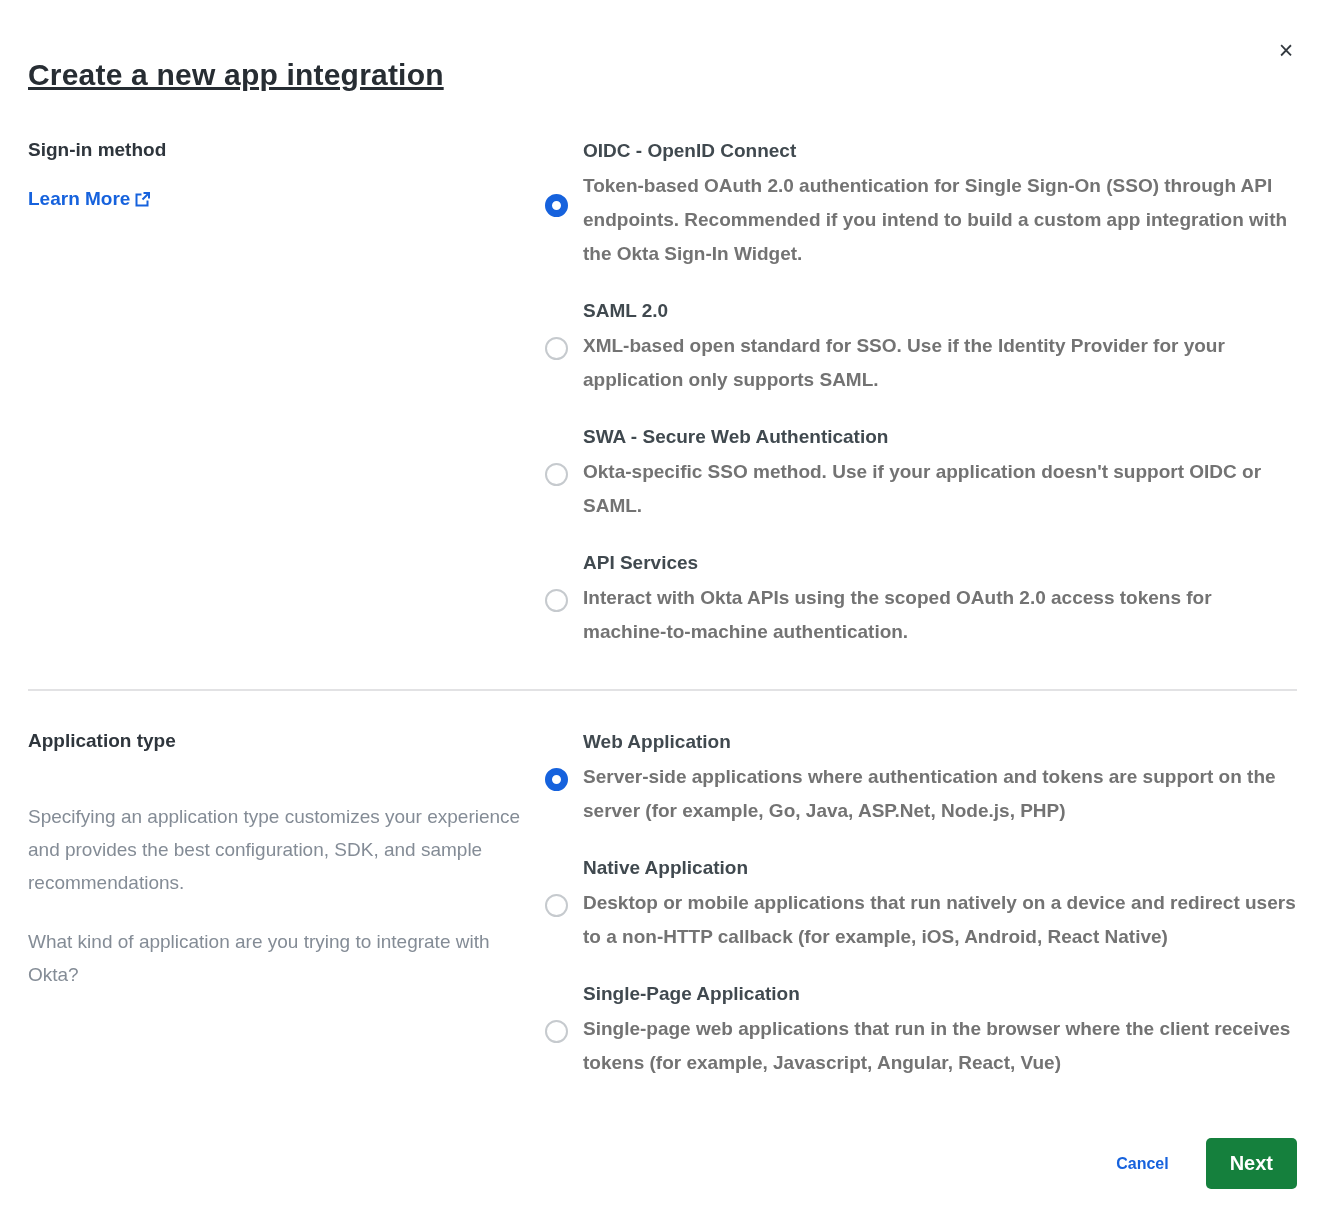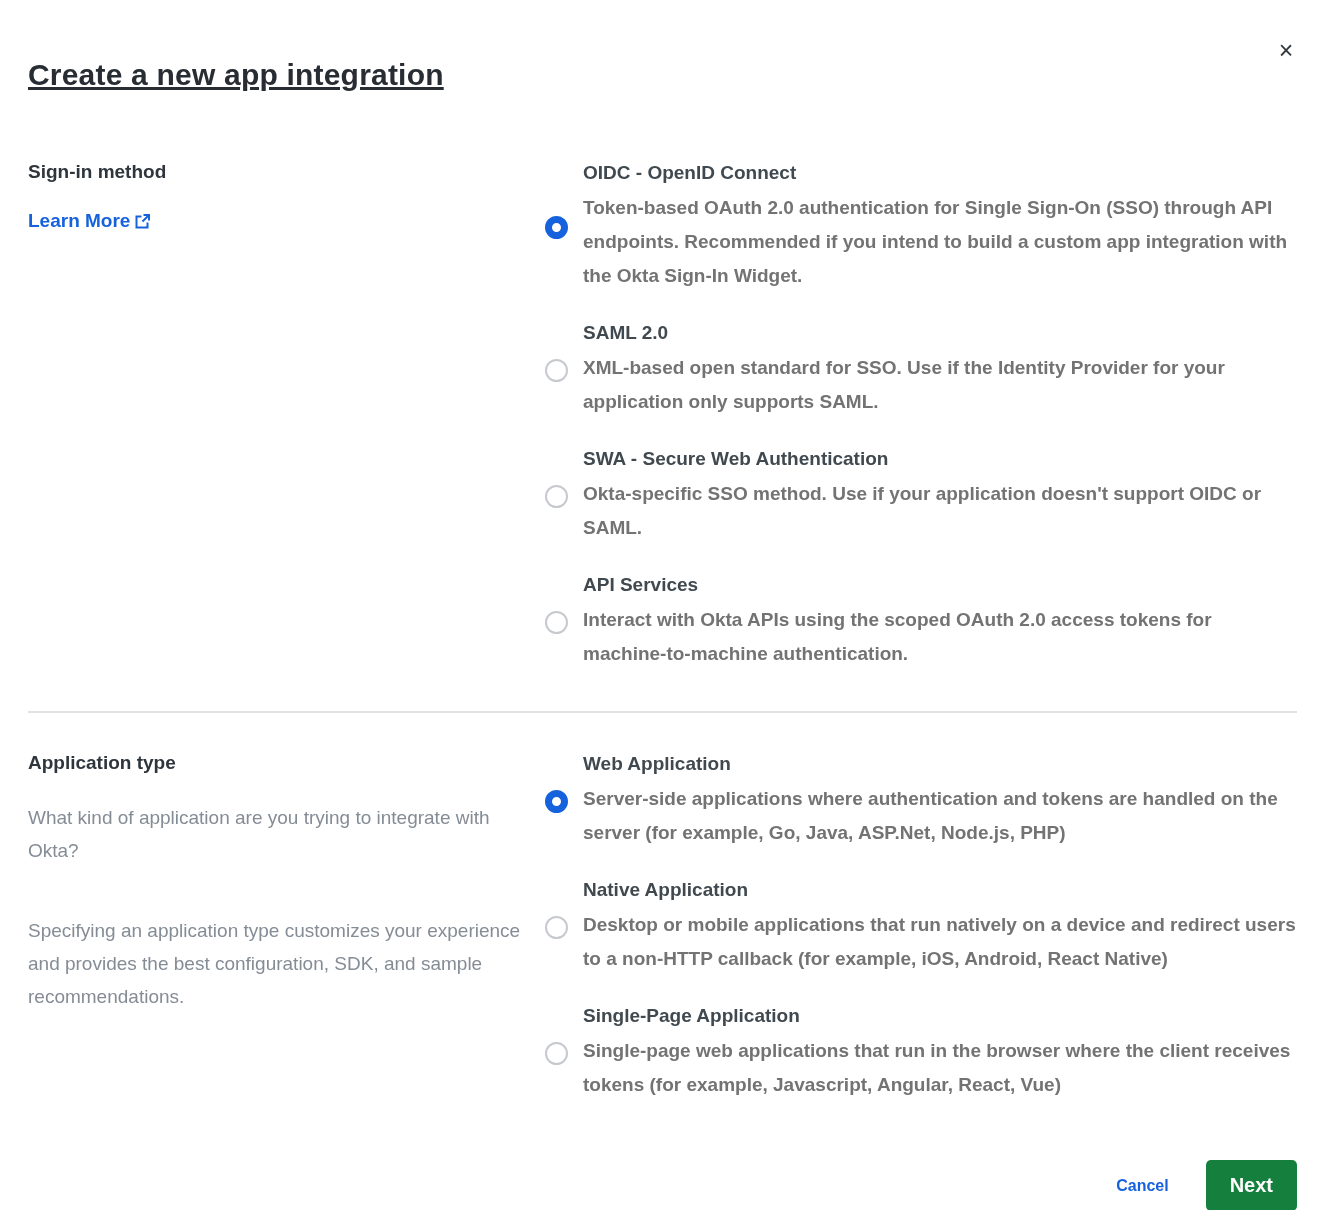--- a/index.html
+++ b/index.html
@@ -34,21 +34,21 @@
   h1.dialog-title {
     font-size: 30px;
     font-weight: 700;
     color: #272d33;
     letter-spacing: 0.2px;
     text-decoration: underline;
   }
   .section {
     display: flex;
     align-items: flex-start;
-    margin-top: 68px;
+    margin-top: 46px;
   }
   .section-left {
     flex: 0 0 517px;
     padding-right: 20px;
   }
   .section-right {
     flex: 1;
     max-width: 752px;
   }
   .section-heading {
@@ -203,30 +203,30 @@
       </div>
 
     </div>
   </div>
 
   <hr class="divider">
 
   <div class="section apptype">
     <div class="section-left">
       <div class="section-heading">Application type</div>
+      <p class="left-paragraph second">Specifying an application type customizes your experience and provides the best configuration, SDK, and sample recommendations.</p>
       <p class="left-paragraph first">What kind of application are you trying to integrate with Okta?</p>
-      <p class="left-paragraph second">Specifying an application type customizes your experience and provides the best configuration, SDK, and sample recommendations.</p>
     </div>
     <div class="section-right">
 
       <div class="option-row">
         <span class="radio selected"></span>
         <div class="option-body">
           <div class="option-label">Web Application</div>
-          <div class="option-desc">Server-side applications where authentication and tokens are handled on the server (for example, Go, Java, ASP.Net, Node.js, PHP)</div>
+          <div class="option-desc">Server-side applications where authentication and tokens are support on the server (for example, Go, Java, ASP.Net, Node.js, PHP)</div>
         </div>
       </div>
 
       <div class="option-row">
         <span class="radio"></span>
         <div class="option-body">
           <div class="option-label">Native Application</div>
           <div class="option-desc">Desktop or mobile applications that run natively on a device and redirect users to a non-HTTP callback (for example, iOS, Android, React Native)</div>
         </div>
       </div>

